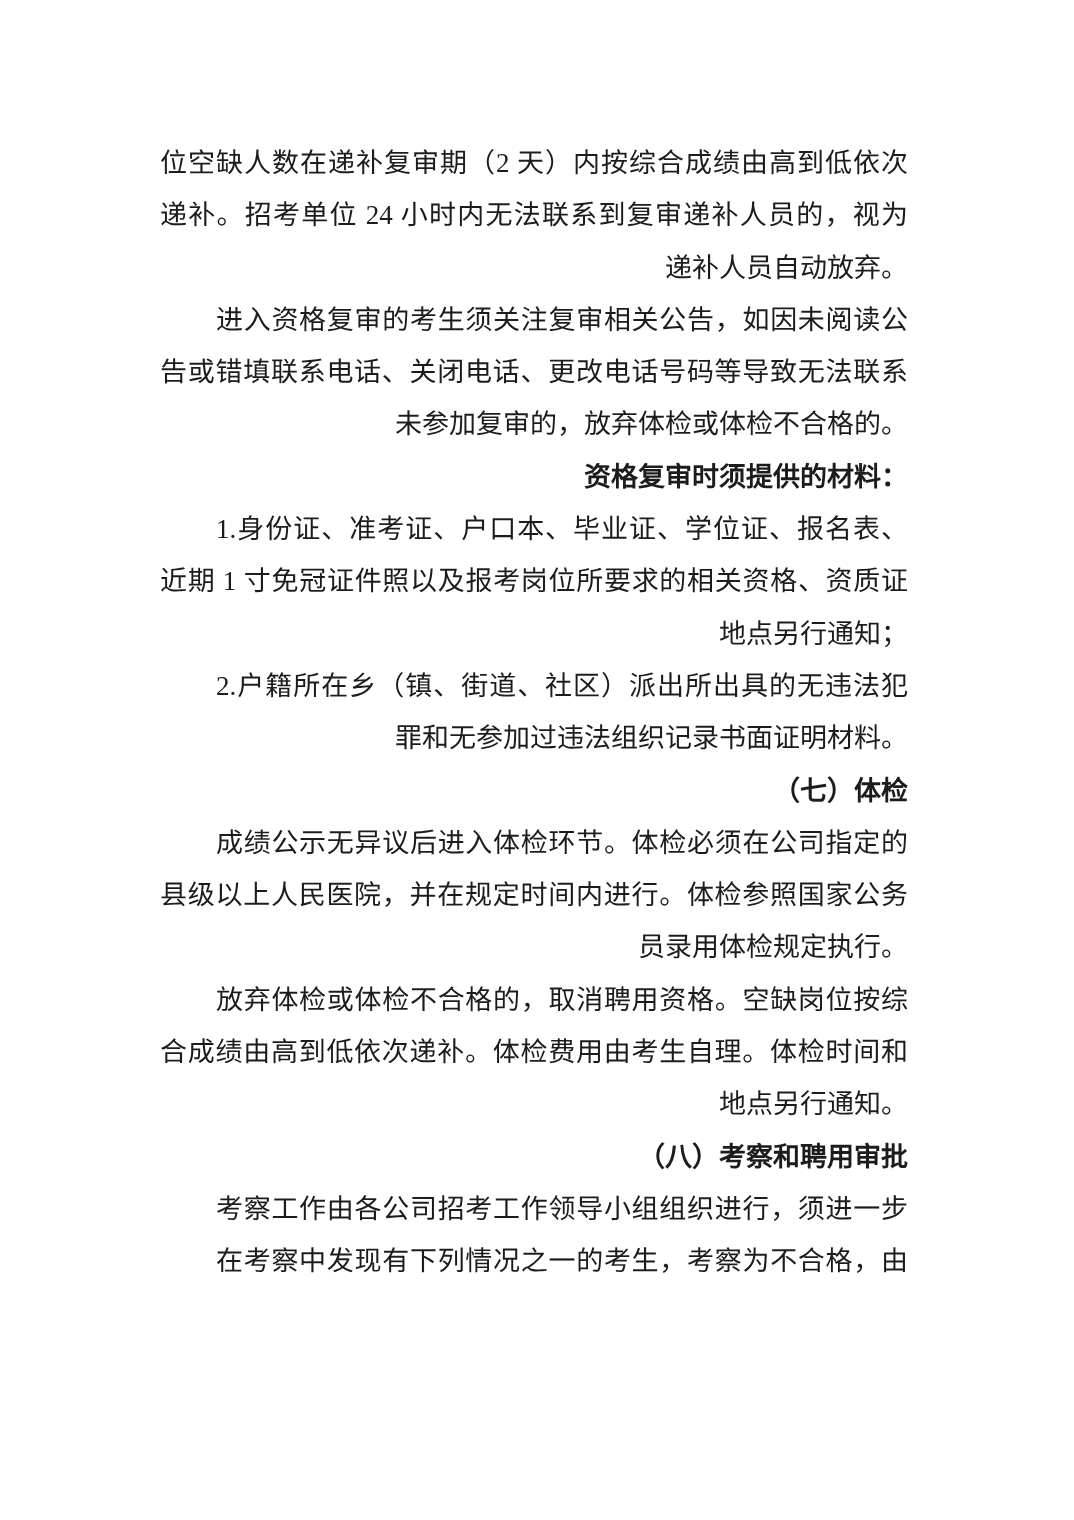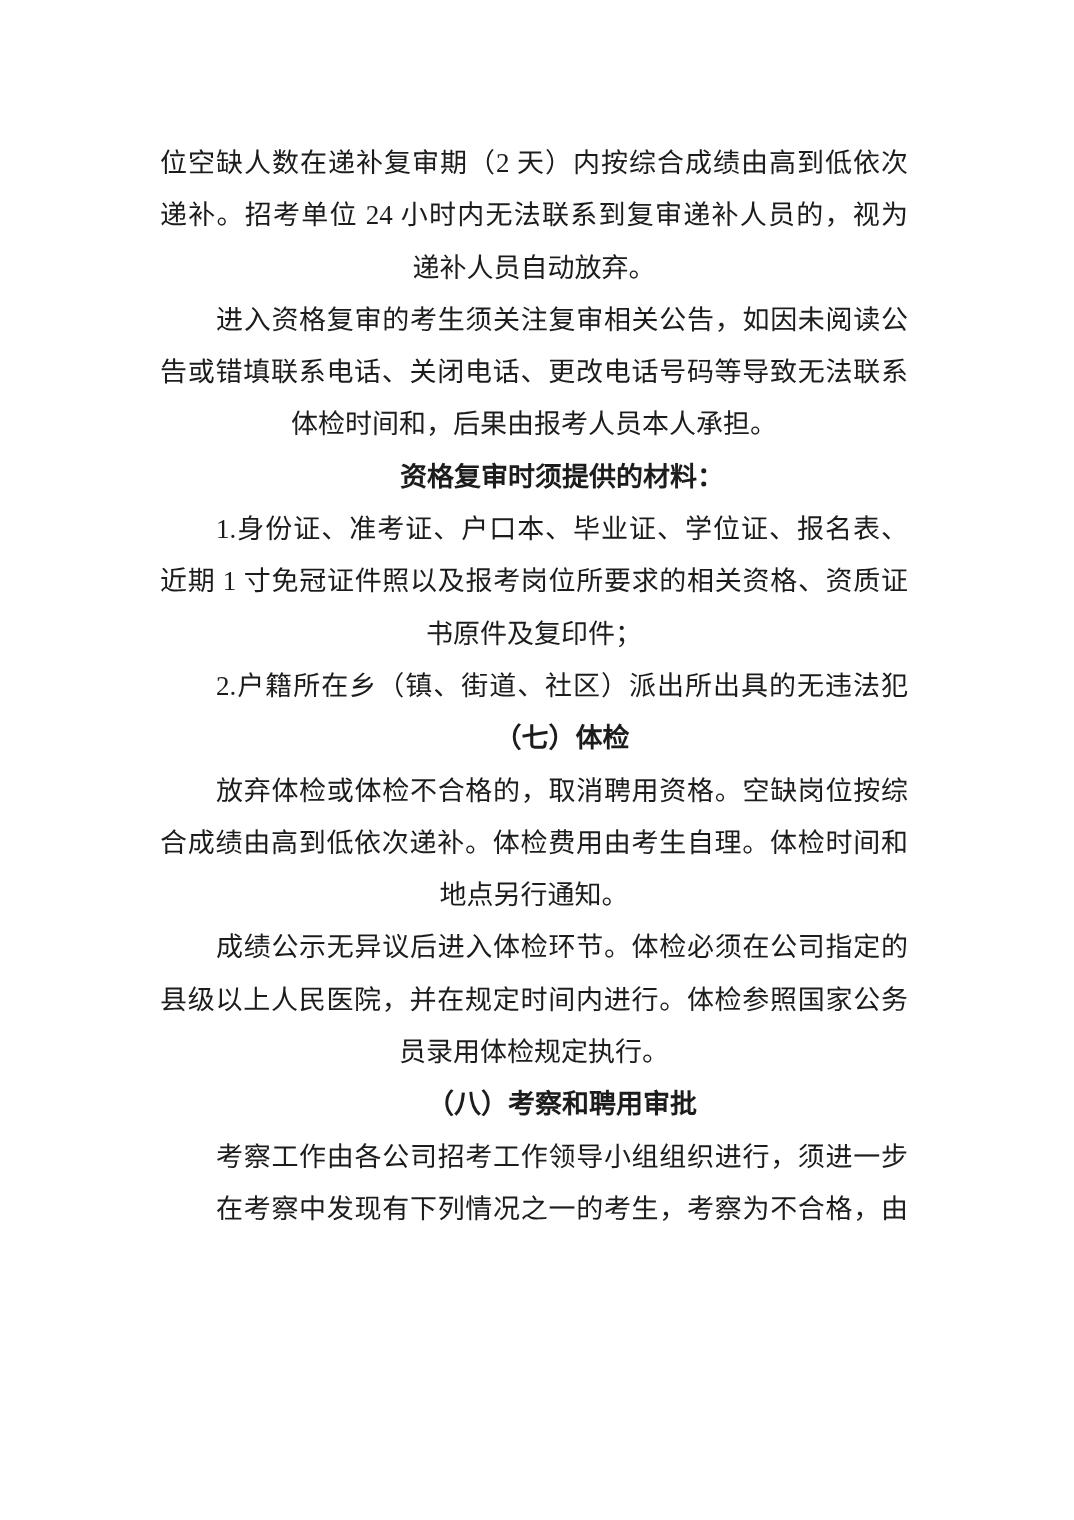--- a/index.html
+++ b/index.html
@@ -21,21 +21,21 @@
     width: 748px;
   }
 
   .block { display: block; }
 
   .line {
     height: 52.3px;
     line-height: 52.3px;
     font-size: 27px;
     overflow: hidden;
-    text-align: center;
+    text-align: right;
     color: #1c1c1c;
   }
 
   
   .line.full {
     text-align: justify;
     text-align-last: justify;
     text-justify: inter-character;
   }
 
@@ -66,45 +66,46 @@
 <div class="page">
   <div class="doc-body">
       <div class="block body">
         <div class="line full">位空缺人数在递补复审期（2 天）内按综合成绩由高到低依次</div>
         <div class="line full">递补。招考单位 24 小时内无法联系到复审递补人员的，视为</div>
         <div class="line">递补人员自动放弃。</div>
       </div>
       <div class="block body">
         <div class="line full indent">进入资格复审的考生须关注复审相关公告，如因未阅读公</div>
         <div class="line full">告或错填联系电话、关闭电话、更改电话号码等导致无法联系</div>
-        <div class="line">体检时间和，后果由报考人员本人承担。</div>
+        <div class="line">未参加复审的，放弃体检或体检不合格的。</div>
       </div>
       <div class="block heading-sans">
         <div class="line indent">资格复审时须提供的材料：</div>
       </div>
       <div class="block body">
         <div class="line full indent">1.身份证、准考证、户口本、毕业证、学位证、报名表、</div>
         <div class="line full">近期 1 寸免冠证件照以及报考岗位所要求的相关资格、资质证</div>
-        <div class="line">书原件及复印件；</div>
+        <div class="line">地点另行通知；</div>
       </div>
       <div class="block body">
         <div class="line full indent">2.户籍所在乡（镇、街道、社区）派出所出具的无违法犯</div>
+        <div class="line">罪和无参加过违法组织记录书面证明材料。</div>
       </div>
       <div class="block heading-kai">
         <div class="line indent">（七）体检</div>
       </div>
       <div class="block body">
+        <div class="line full indent">成绩公示无异议后进入体检环节。体检必须在公司指定的</div>
+        <div class="line full">县级以上人民医院，并在规定时间内进行。体检参照国家公务</div>
+        <div class="line">员录用体检规定执行。</div>
+      </div>
+      <div class="block body">
         <div class="line full indent">放弃体检或体检不合格的，取消聘用资格。空缺岗位按综</div>
         <div class="line full">合成绩由高到低依次递补。体检费用由考生自理。体检时间和</div>
         <div class="line">地点另行通知。</div>
-      </div>
-      <div class="block body">
-        <div class="line full indent">成绩公示无异议后进入体检环节。体检必须在公司指定的</div>
-        <div class="line full">县级以上人民医院，并在规定时间内进行。体检参照国家公务</div>
-        <div class="line">员录用体检规定执行。</div>
       </div>
       <div class="block heading-kai">
         <div class="line indent">（八）考察和聘用审批</div>
       </div>
       <div class="block body">
         <div class="line full indent">考察工作由各公司招考工作领导小组组织进行，须进一步</div>
       </div>
       <div class="block body">
         <div class="line full indent">在考察中发现有下列情况之一的考生，考察为不合格，由</div>
       </div>

